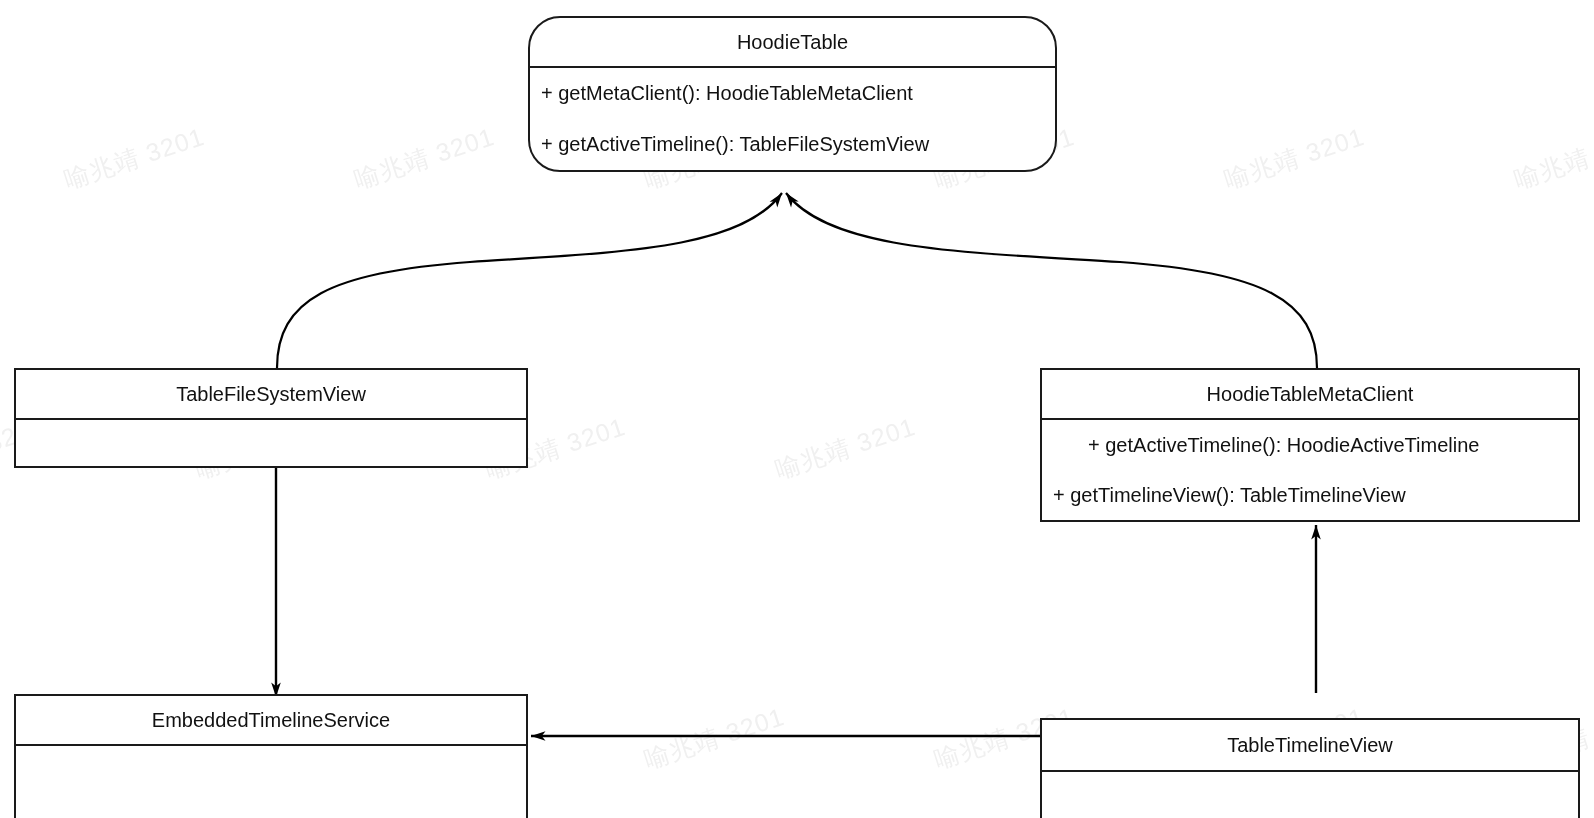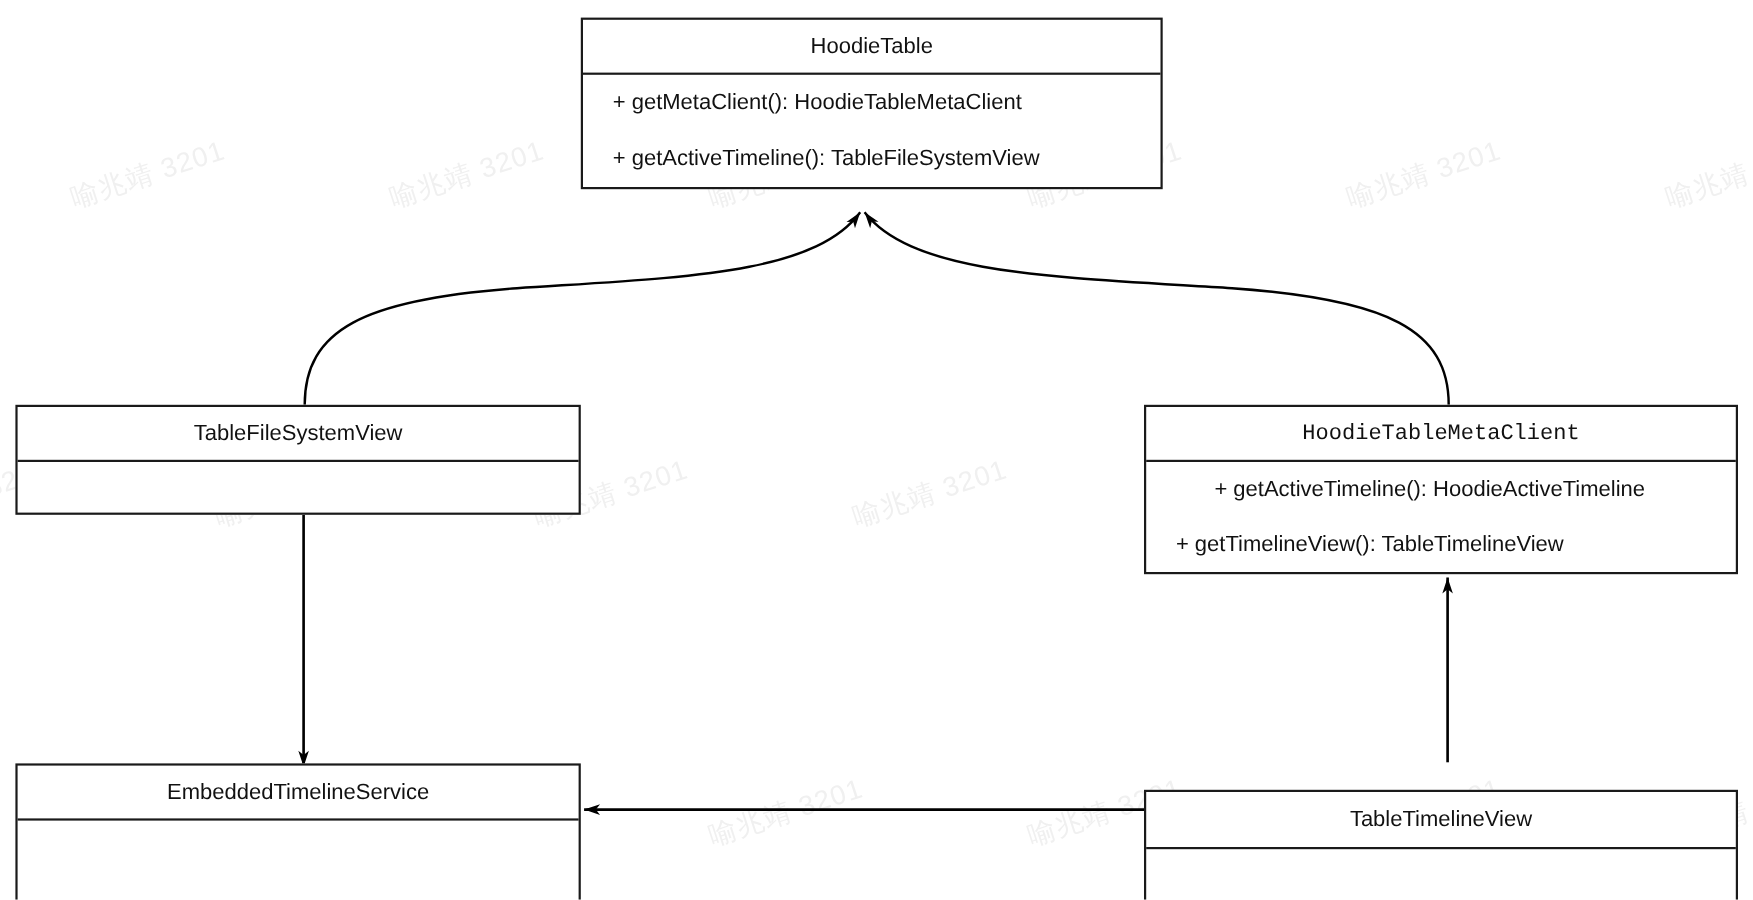--- a/index.html
+++ b/index.html
@@ -72,21 +72,20 @@
     background: transparent;
   }
   .uml-member {
     box-sizing: border-box;
     display: flex;
     align-items: center;
     padding-left: 11px;
     font-size: 20px;
     color: #111111;
     white-space: nowrap;
-    margin-left: 16px;
   }
   .uml-member + .uml-member {
     border-top: 0;
   }
   .empty-compartment {
     width: 100%;
   }
 </style>
 </head>
 <body>
@@ -128,35 +127,35 @@
 
     <path d="M 1317,368 C 1317,300 1262,272 1120,262 C 960,252 830,250 786,193" fill="none" stroke="#000000" stroke-width="2.2" marker-end="url(#arrow-generic)"></path>
 
     <line x1="276" y1="468" x2="276" y2="697" stroke="#000000" stroke-width="2.4" marker-end="url(#arrow-generic)"></line>
 
     <line x1="1316" y1="693" x2="1316" y2="525" stroke="#000000" stroke-width="2.4" marker-end="url(#arrow-generic)"></line>
 
     <line x1="1042" y1="736" x2="531" y2="736" stroke="#000000" stroke-width="2.4" marker-end="url(#arrow-generic)"></line>
   </svg>
 
-  <div class="uml-class" style="left:528px; top:16px; width:529px; height:156px;">
+  <div class="uml-class" style="left:528px; top:16px; width:529px; height:156px;border-radius:32px;">
     <div class="uml-name" style="height:50px;">HoodieTable</div>
     <div class="uml-compartment" style="height:102px;">
       <div class="uml-member" style="height:51px;">+ getMetaClient(): HoodieTableMetaClient</div>
       <div class="uml-member" style="height:51px;">+ getActiveTimeline(): TableFileSystemView</div>
     </div>
   </div>
 
   <div class="uml-class" style="left:14px; top:368px; width:514px; height:100px;">
     <div class="uml-name" style="height:50px;">TableFileSystemView</div>
     <div class="uml-compartment empty-compartment" style="height:48px;"></div>
   </div>
 
   <div class="uml-class" style="left:1040px; top:368px; width:540px; height:154px;">
-    <div class="uml-name" style="height:50px;font-family:Liberation Mono, monospace;">HoodieTableMetaClient</div>
+    <div class="uml-name" style="height:50px;">HoodieTableMetaClient</div>
     <div class="uml-compartment" style="height:100px;">
       <div class="uml-member" style="height:50px;padding-left:46px;">+ getActiveTimeline(): HoodieActiveTimeline</div>
       <div class="uml-member" style="height:50px;">+ getTimelineView(): TableTimelineView</div>
     </div>
   </div>
 
   <div class="uml-class" style="left:14px; top:694px; width:514px; height:133px;">
     <div class="uml-name" style="height:50px;">EmbeddedTimelineService</div>
     <div class="uml-compartment empty-compartment" style="height:51px;"></div>
   </div>

